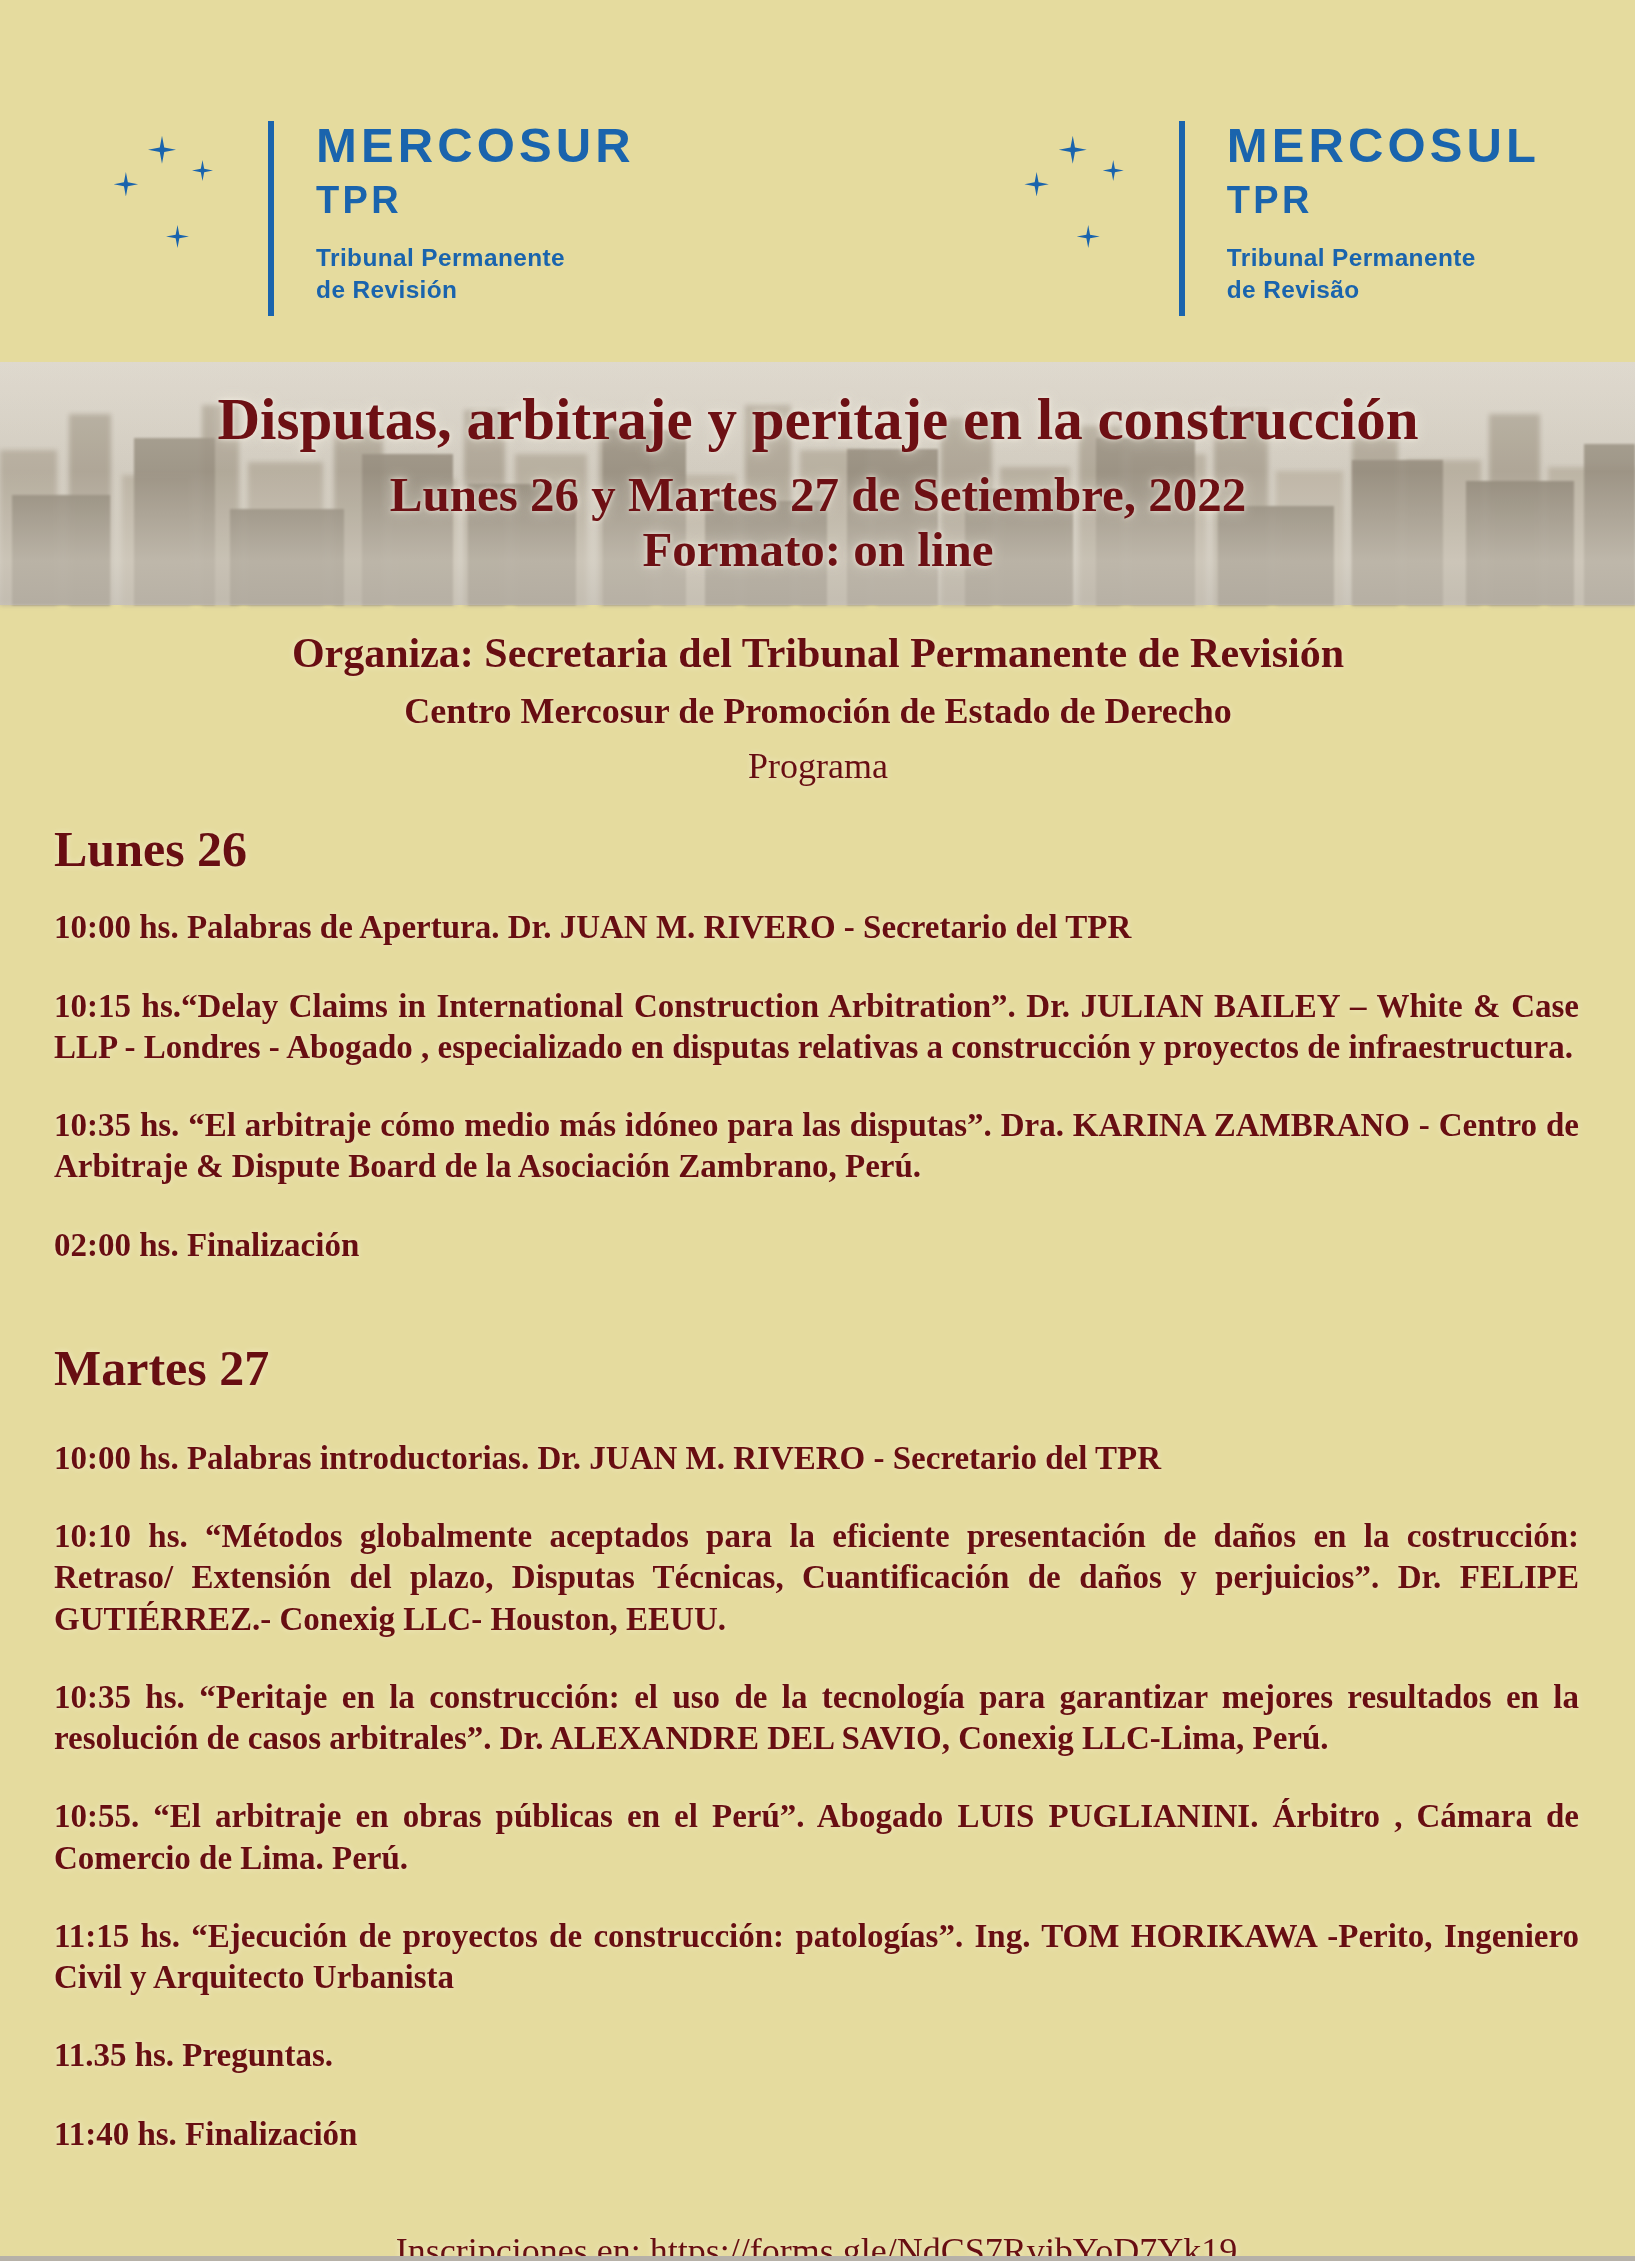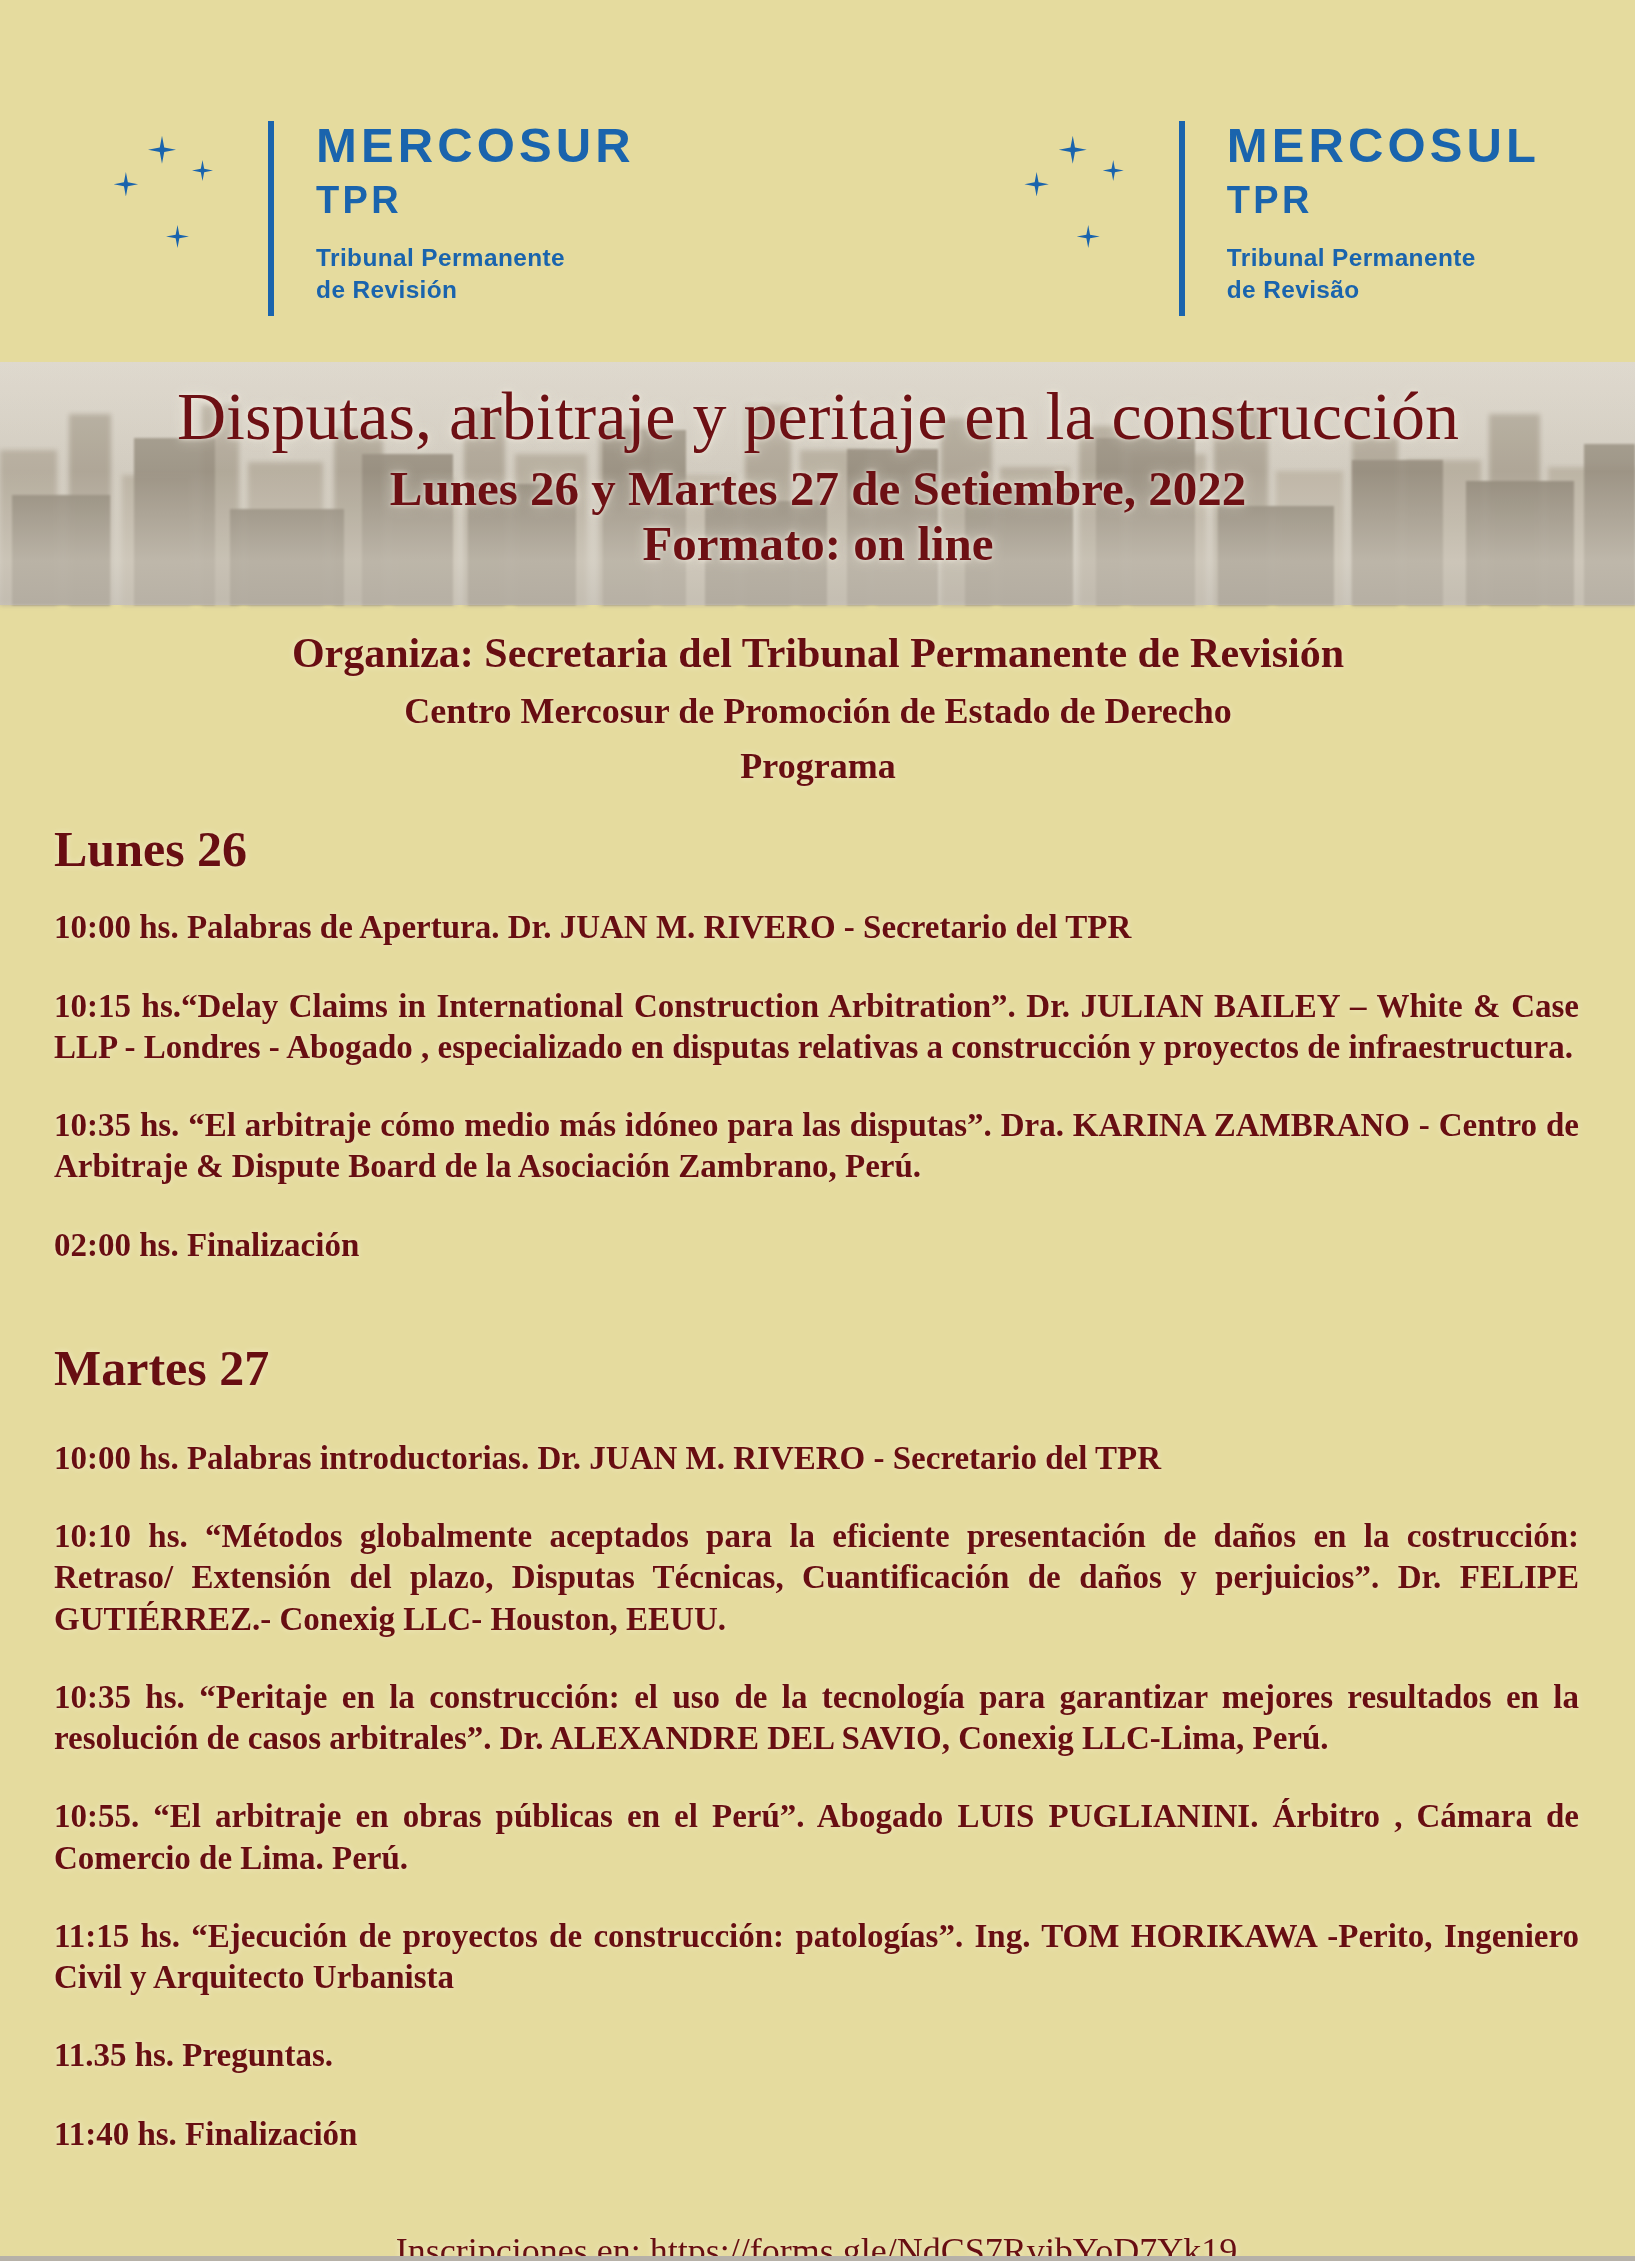--- a/index.html
+++ b/index.html
@@ -51,31 +51,31 @@
       linear-gradient(#8e8576,#8e8576),linear-gradient(#978e7f,#978e7f);
     background-size:98px 110px,81px 167px,114px 96px,91px 151px,108px 121px,83px 175px,122px 104px,
       91px 156px,108px 116px,99px 167px,116px 99px,91px 145px,108px 124px,51px 161px;
     background-position:12.2px 100%,134px 100%,230px 100%,362px 100%,468px 100%,603px 100%,705px 100%,
       847px 100%,965px 100%,1096px 100%,1218px 100%,1352px 100%,1466px 100%,1584px 100%;}
   .banner::after{content:'';position:absolute;inset:0;z-index:2;
       background:linear-gradient(to bottom,rgba(233,228,217,.3),rgba(214,207,194,.05) 45%,
                  rgba(226,221,210,.5) 82%,rgba(208,203,194,.55));}
   .banner-text{position:relative;z-index:3;text-align:center;color:#6d1014;padding-top:8.1px;
       text-shadow:0 0 4.9px rgba(246,241,228,.9),0 0 14.7px rgba(246,241,228,.6);}
-  .banner-title{font-size:68px;font-weight:400;line-height:1.12;margin:8px;white-space:nowrap;}
+  .banner-title{font-size:59px;font-weight:700;line-height:1.12;margin:16px;white-space:nowrap;}
   .banner-dates{font-size:49px;font-weight:700;line-height:1.1;margin:6.5px 0 0 0;}
   .banner-format{font-size:49px;font-weight:700;line-height:1.1;margin:1px 0 0 0;}
 
   
   .maroon{color:#680e12;}
   .glow{text-shadow:0 0 6.5px rgba(255,252,235,.55);}
   .organizer{text-align:center;margin-top:24.4px;}
   .org-line1{font-size:42px;font-weight:700;margin:0;}
   .org-line2{font-size:36px;font-weight:700;margin:13px 0 0 0;}
-  .org-line3{font-size:36px;font-weight:700;margin:13px 0 0 0;}
+  .org-line3{font-size:36px;font-weight:400;margin:13px 0 0 0;}
   .content{padding:0 57px 0 54px;}
   .day-heading{font-size:50px;font-weight:700;margin:33px 0 29px 0;}
   .day-heading.second{margin-top:73px;margin-bottom:41px;}
   .item{font-size:33px;font-weight:700;line-height:1.25;text-align:justify;margin:0 0 37px 0;}
   .item.single{text-align:left;}
   .footer-line{text-align:center;font-size:36px;font-weight:400;margin-top:75px;}
   .footer-line a{color:#680e12;text-decoration:none;}
   .bottom-edge{position:absolute;left:0;right:0;bottom:0;height:4.9px;background:#b6b1a8;}
 </style>
 <title>Disputas, arbitraje y peritaje en la construcción</title></head>

